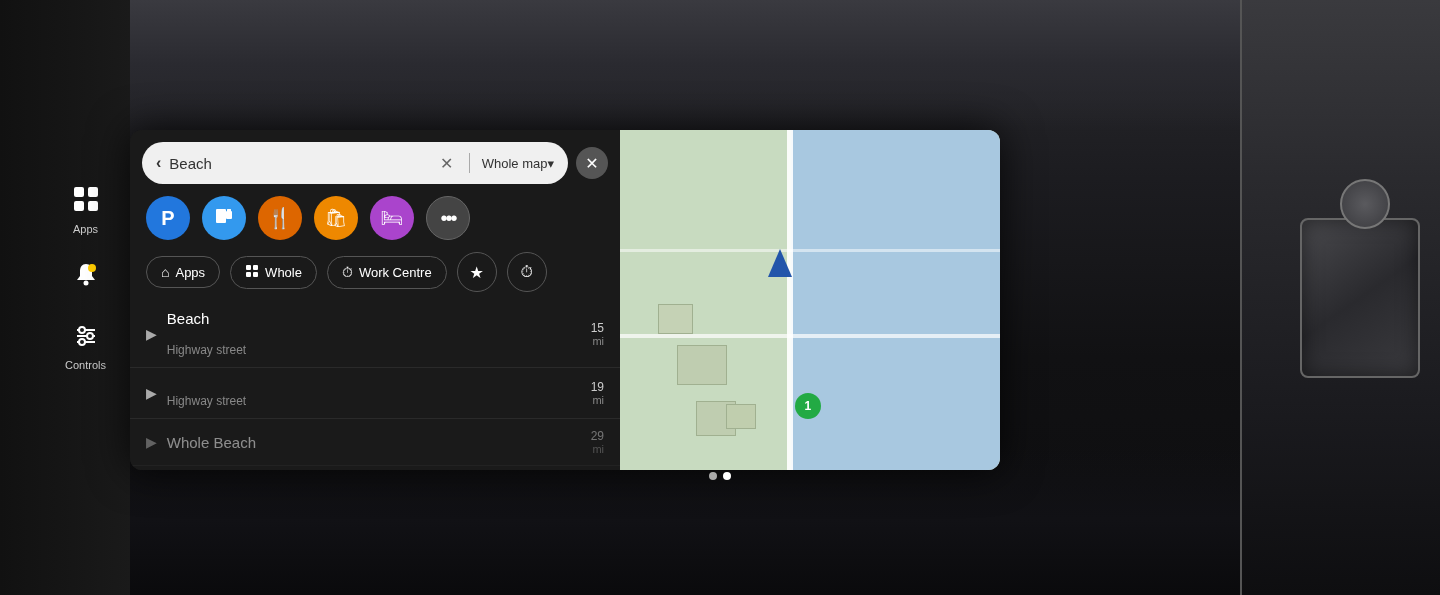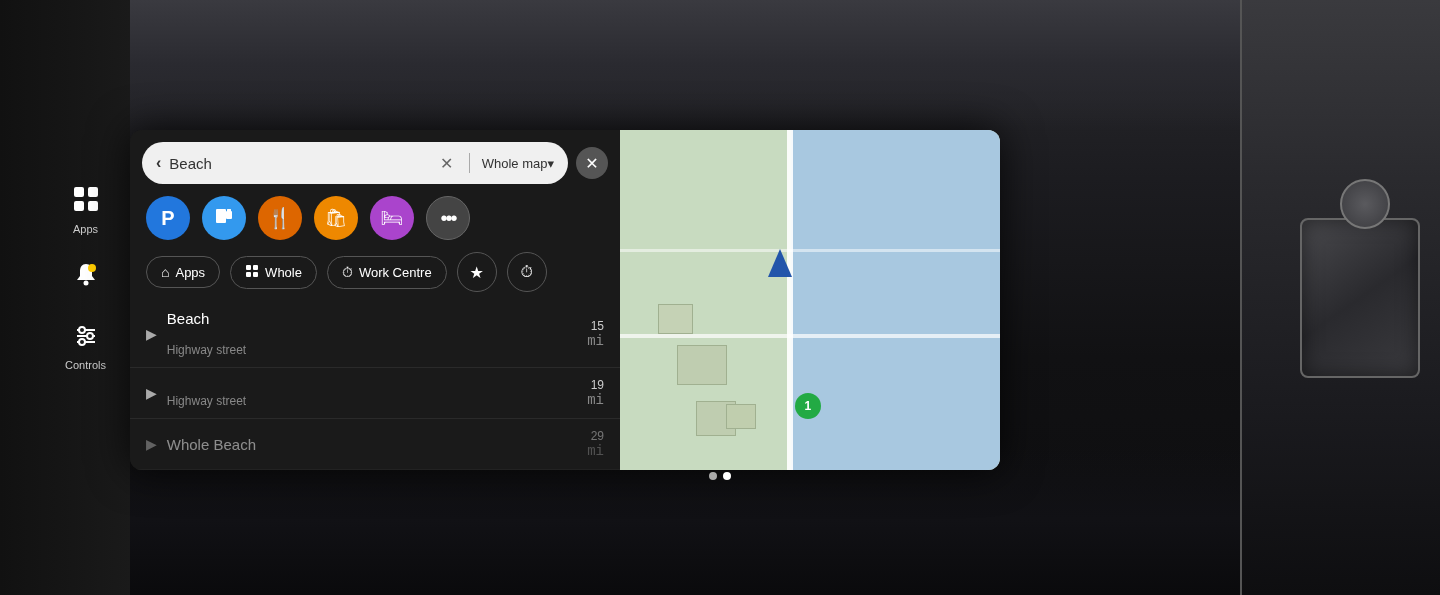--- a/index.html
+++ b/index.html
@@ -309,23 +309,22 @@
       font-size: 12px;
       text-align: right;
     }
 
     .result-dist-value {
       color: #ccc;
       font-size: 12px;
     }
 
     .result-dist-unit {
-      font-size: 14px;
+      font-size: 11px;
       color: #888;
-      font-family: Liberation Mono, monospace;
     }
 
     
     .map-panel {
       flex: 1;
       position: relative;
       overflow: hidden;
     }
 
     .map-bg {

